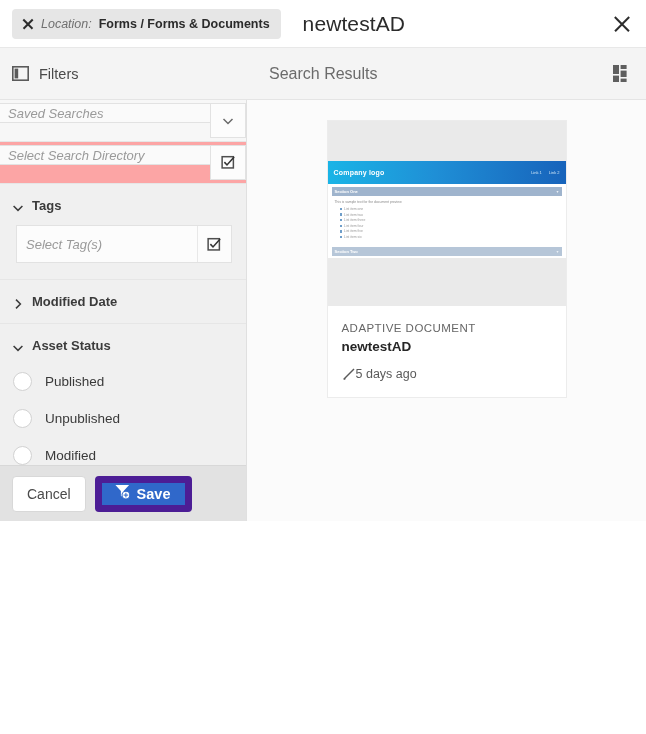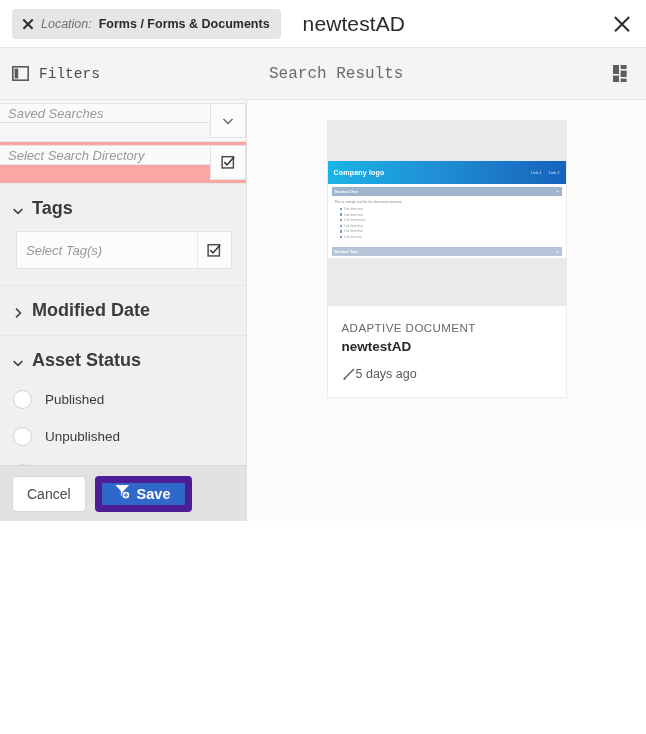--- a/index.html
+++ b/index.html
@@ -73,21 +73,20 @@
   }
   .close-x::before { transform: translate(-50%,-50%) rotate(45deg); }
   .close-x::after  { transform: translate(-50%,-50%) rotate(-45deg); }
 
   
   .subbar {
     height: 52px; min-height: 52px;
     display: flex; align-items: center;
     background: #f4f4f4;
     border-bottom: 1px solid #e4e4e4;
-    font-family: Liberation Mono, monospace;
   }
   .subbar-left {
     width: 247px; min-width: 247px;
     display: flex; align-items: center; gap: 10px;
     padding-left: 12px;
     height: 100%;
   }
   .panel-icon { width: 17px; height: 15px; flex: 0 0 auto; }
   .filters-label { font-size: 14.5px; color: #4a4a4a; }
   .subbar-right {
@@ -147,21 +146,21 @@
 
   .group {
     border-bottom: 1px solid #e6e6e6;
   }
   .group-head {
     display: flex; align-items: center; gap: 8px;
     padding: 14px 12px 10px 12px;
     cursor: pointer;
   }
   .group-title {
-    font-size: 18px; font-weight: bold; color: #3b3b3b;
+    font-size: 13px; font-weight: bold; color: #3b3b3b;
   }
   .group-title.blue { color: #2a66c8; }
   .chev { width: 12px; height: 12px; flex: 0 0 auto; }
 
   .tag-wrap { padding: 2px 14px 16px 16px; }
   .tag-box {
     display: flex; align-items: stretch; height: 38px;
     background: #fcfcfc; border: 1px solid #e2e2e2;
   }
   .tag-in { flex: 1 1 auto; display: flex; align-items: center; padding-left: 9px; }

